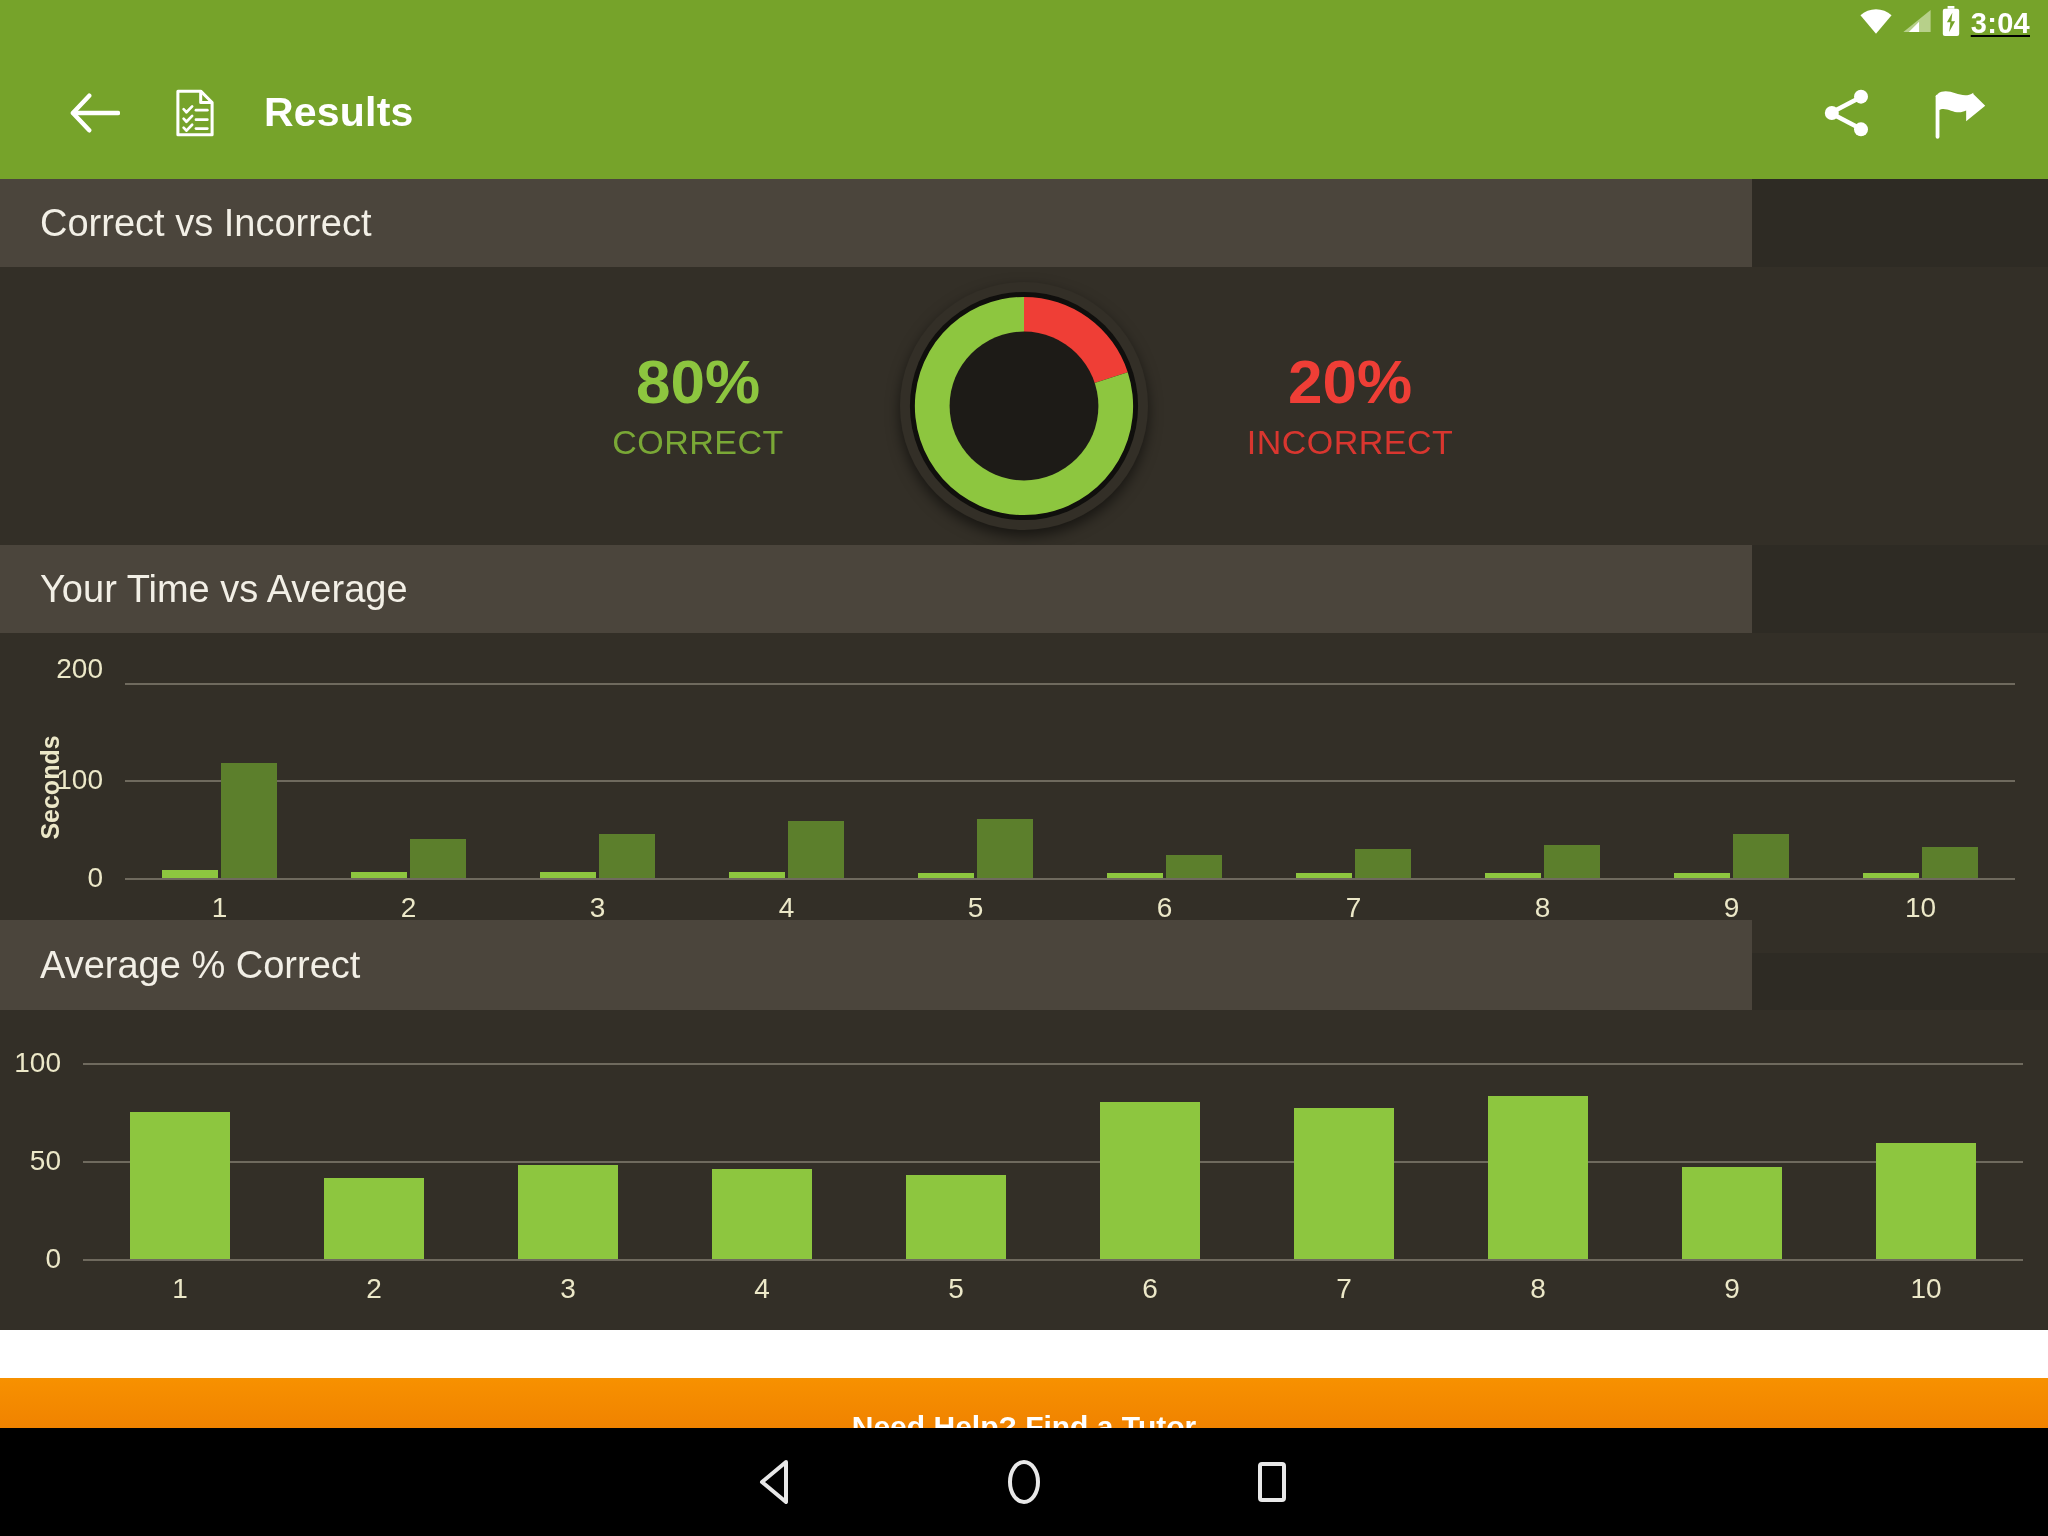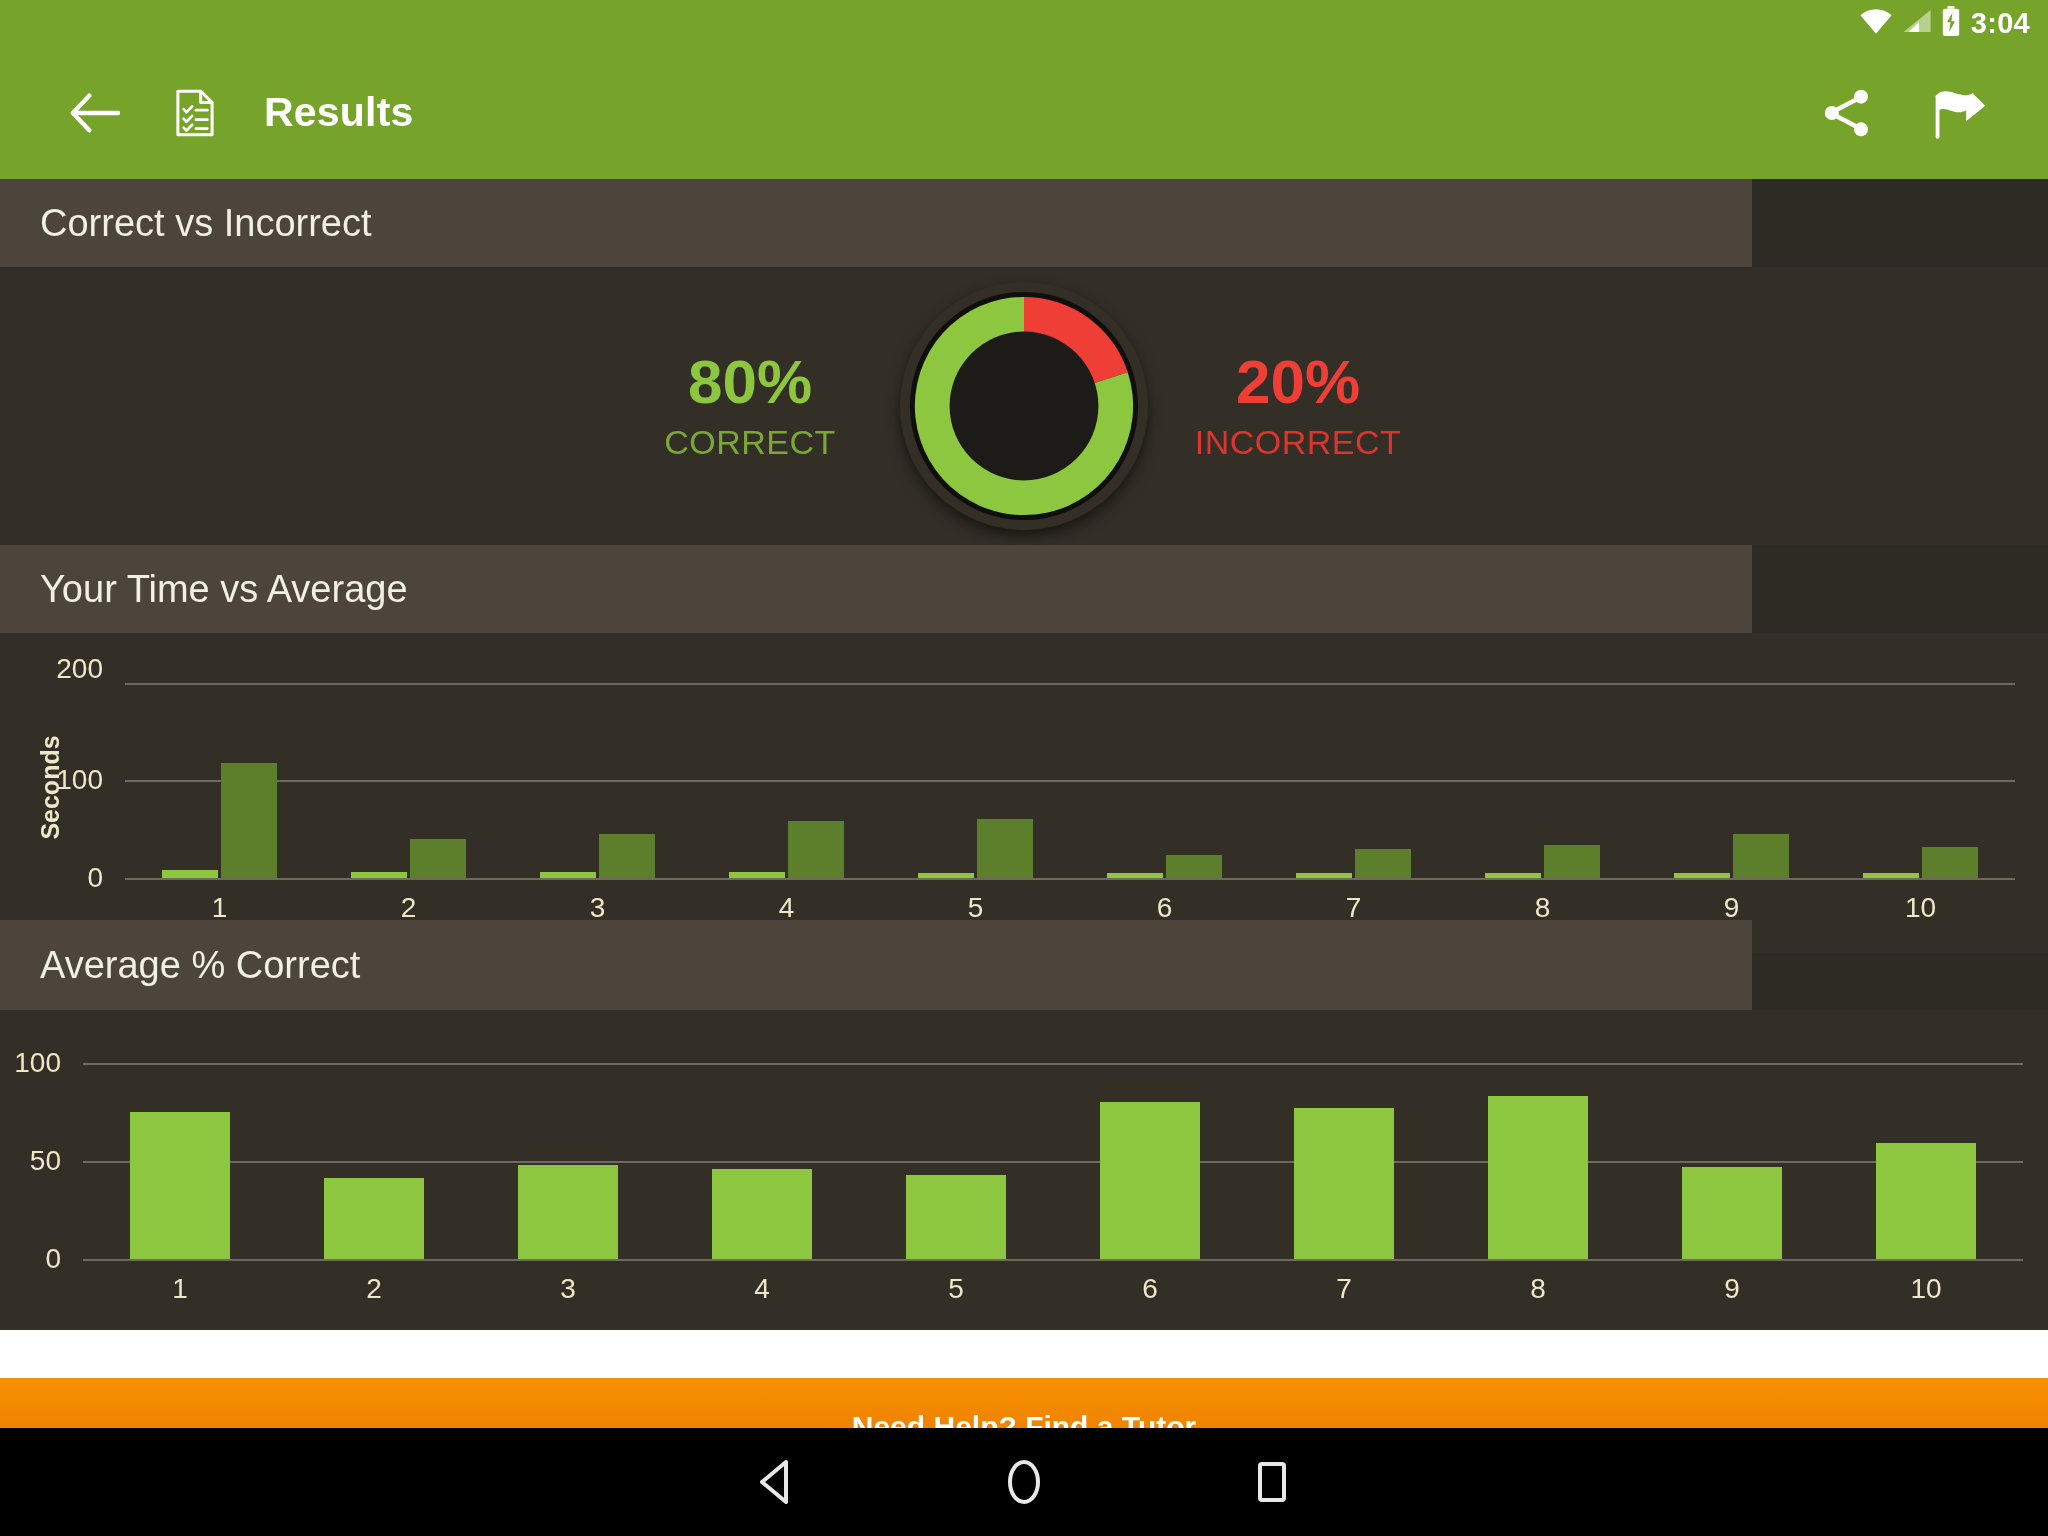--- a/index.html
+++ b/index.html
@@ -9,21 +9,21 @@
     font-family: "Liberation Sans", sans-serif;
     overflow: hidden;
   }
   #app { position: relative; width: 2048px; height: 1536px; background: #2e2b24; }
 
   
   .statusbar {
     position: absolute; top: 0; left: 0; width: 2048px; height: 46px;
     background: #76a32a;
     display: flex; align-items: center; justify-content: flex-end;
-    padding-right: 18px; gap: 10px;
+    padding-right: 18px; gap: 10px; text-decoration: underline;
   }
   .status-icons { display: flex; align-items: center; gap: 9px; }
   .st-time { color: #ffffff; font-size: 29px; font-weight: bold; letter-spacing: .3px; }
 
   
   .actionbar {
     position: absolute; top: 46px; left: 0; width: 2048px; height: 133px;
     background: #76a32a; display: flex; align-items: center;
   }
   .ab-left { display: flex; align-items: center; padding-left: 64px; gap: 38px; flex: 1; }
@@ -37,21 +37,21 @@
     padding-left: 40px;
   }
   .section-head .stitle { color: #f2efe6; font-size: 38px; font-weight: 400; }
 
   
   .donut-panel {
     background: #332f27; width: 2048px; height: 275px;
     display: flex; align-items: center; justify-content: center; gap: 0;
     position: relative;
   }
-  .donut-row { display: flex; align-items: center; justify-content: space-between; }
+  .donut-row { display: flex; align-items: center; justify-content: space-between; gap: 52px; }
   .stat-block { width: 300px; text-align: center; }
   .stat-pct { font-size: 62px; font-weight: bold; line-height: 1.0; }
   .stat-lbl { font-size: 34px; font-weight: 400; margin-top: 10px; letter-spacing: .5px; }
   .correct .stat-pct { color: #8dc63f; }
   .correct .stat-lbl { color: #7aa836; }
   .incorrect .stat-pct { color: #ef3e36; }
   .incorrect .stat-lbl { color: #d9362f; }
   .donut-wrap { position: relative; width: 248px; height: 248px; }
   .donut-shadow {
     position:absolute; inset:0; border-radius:50%;

